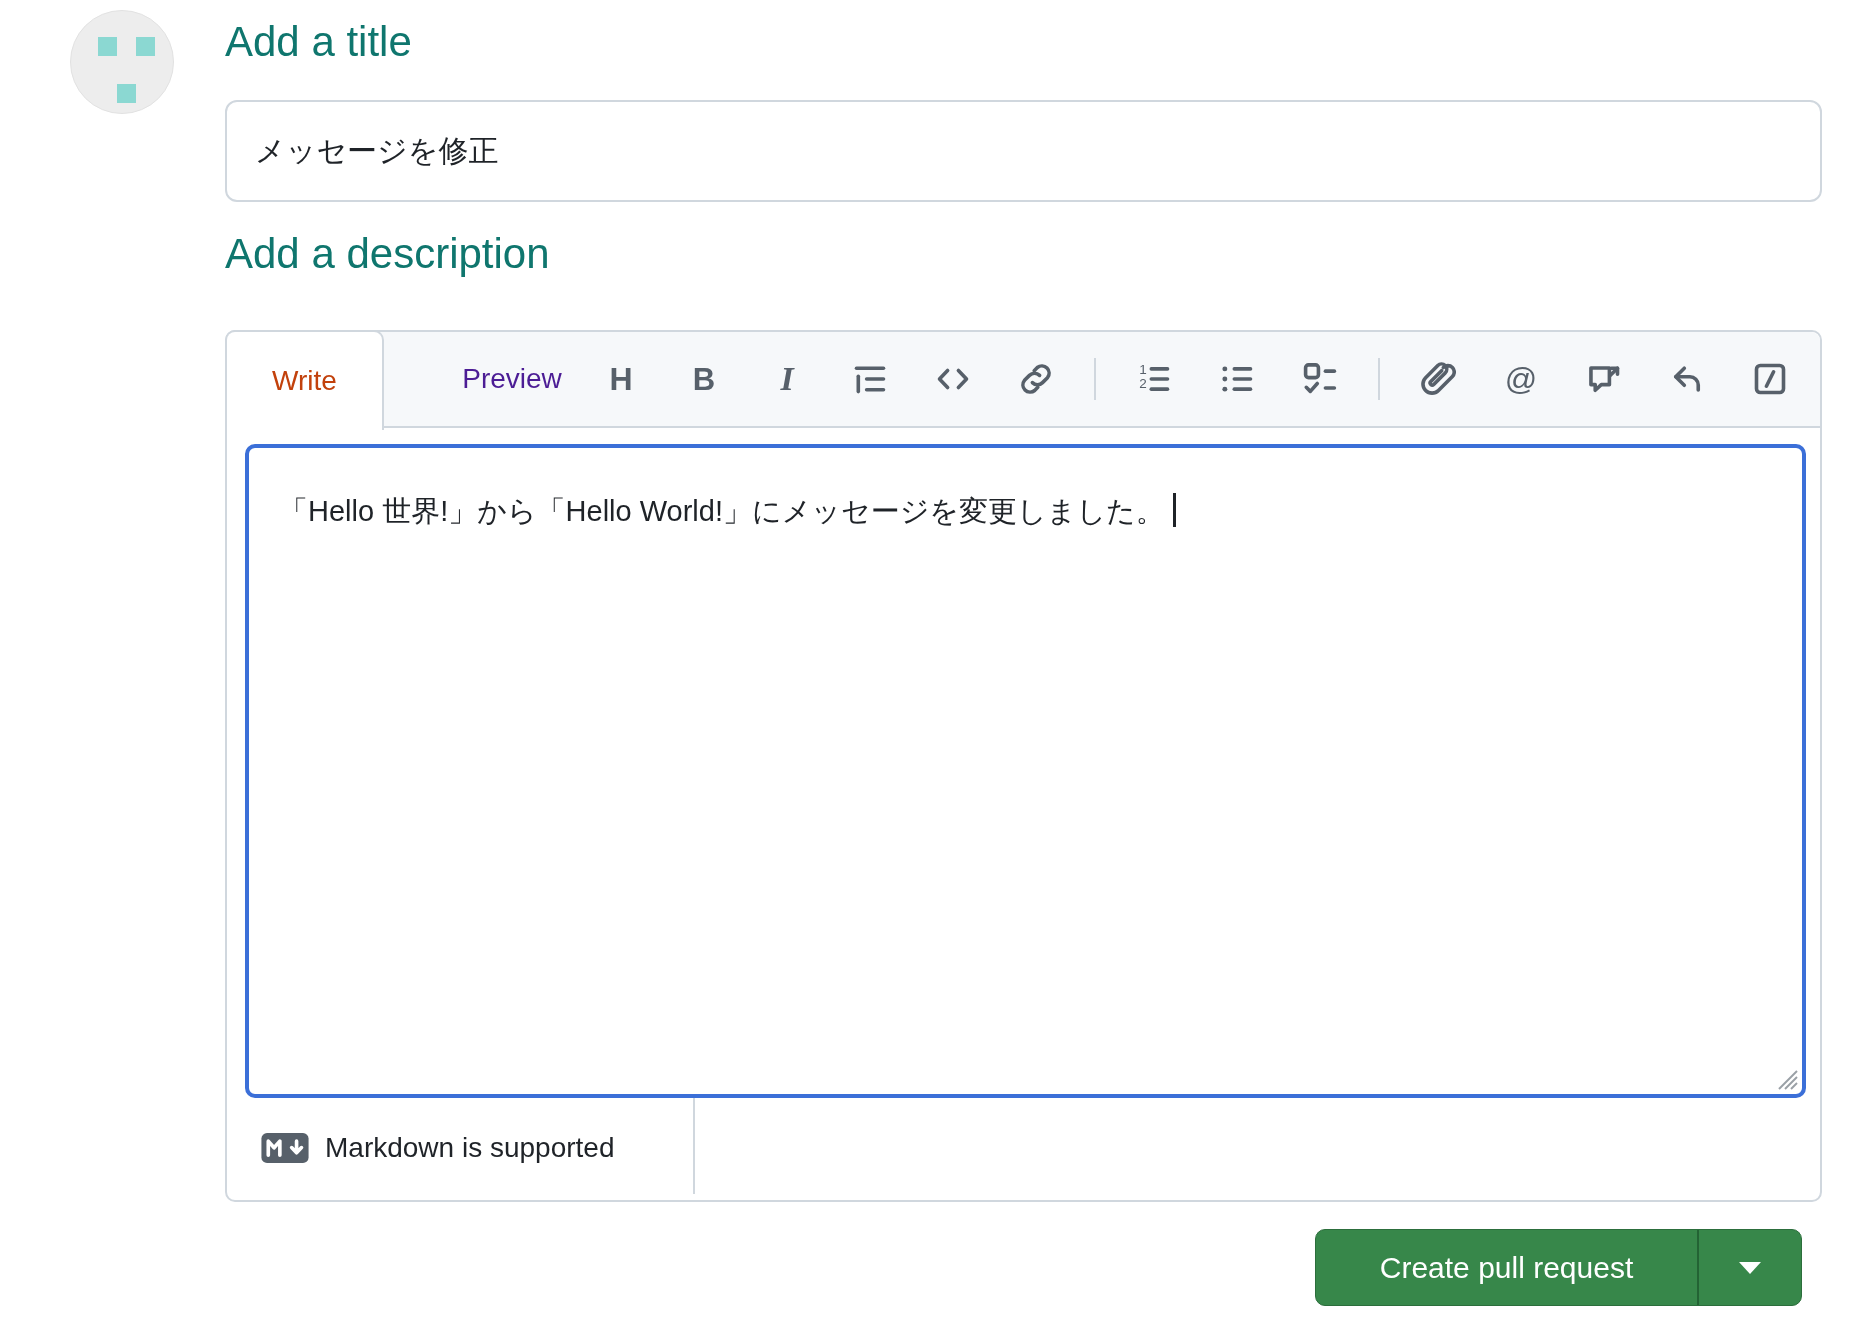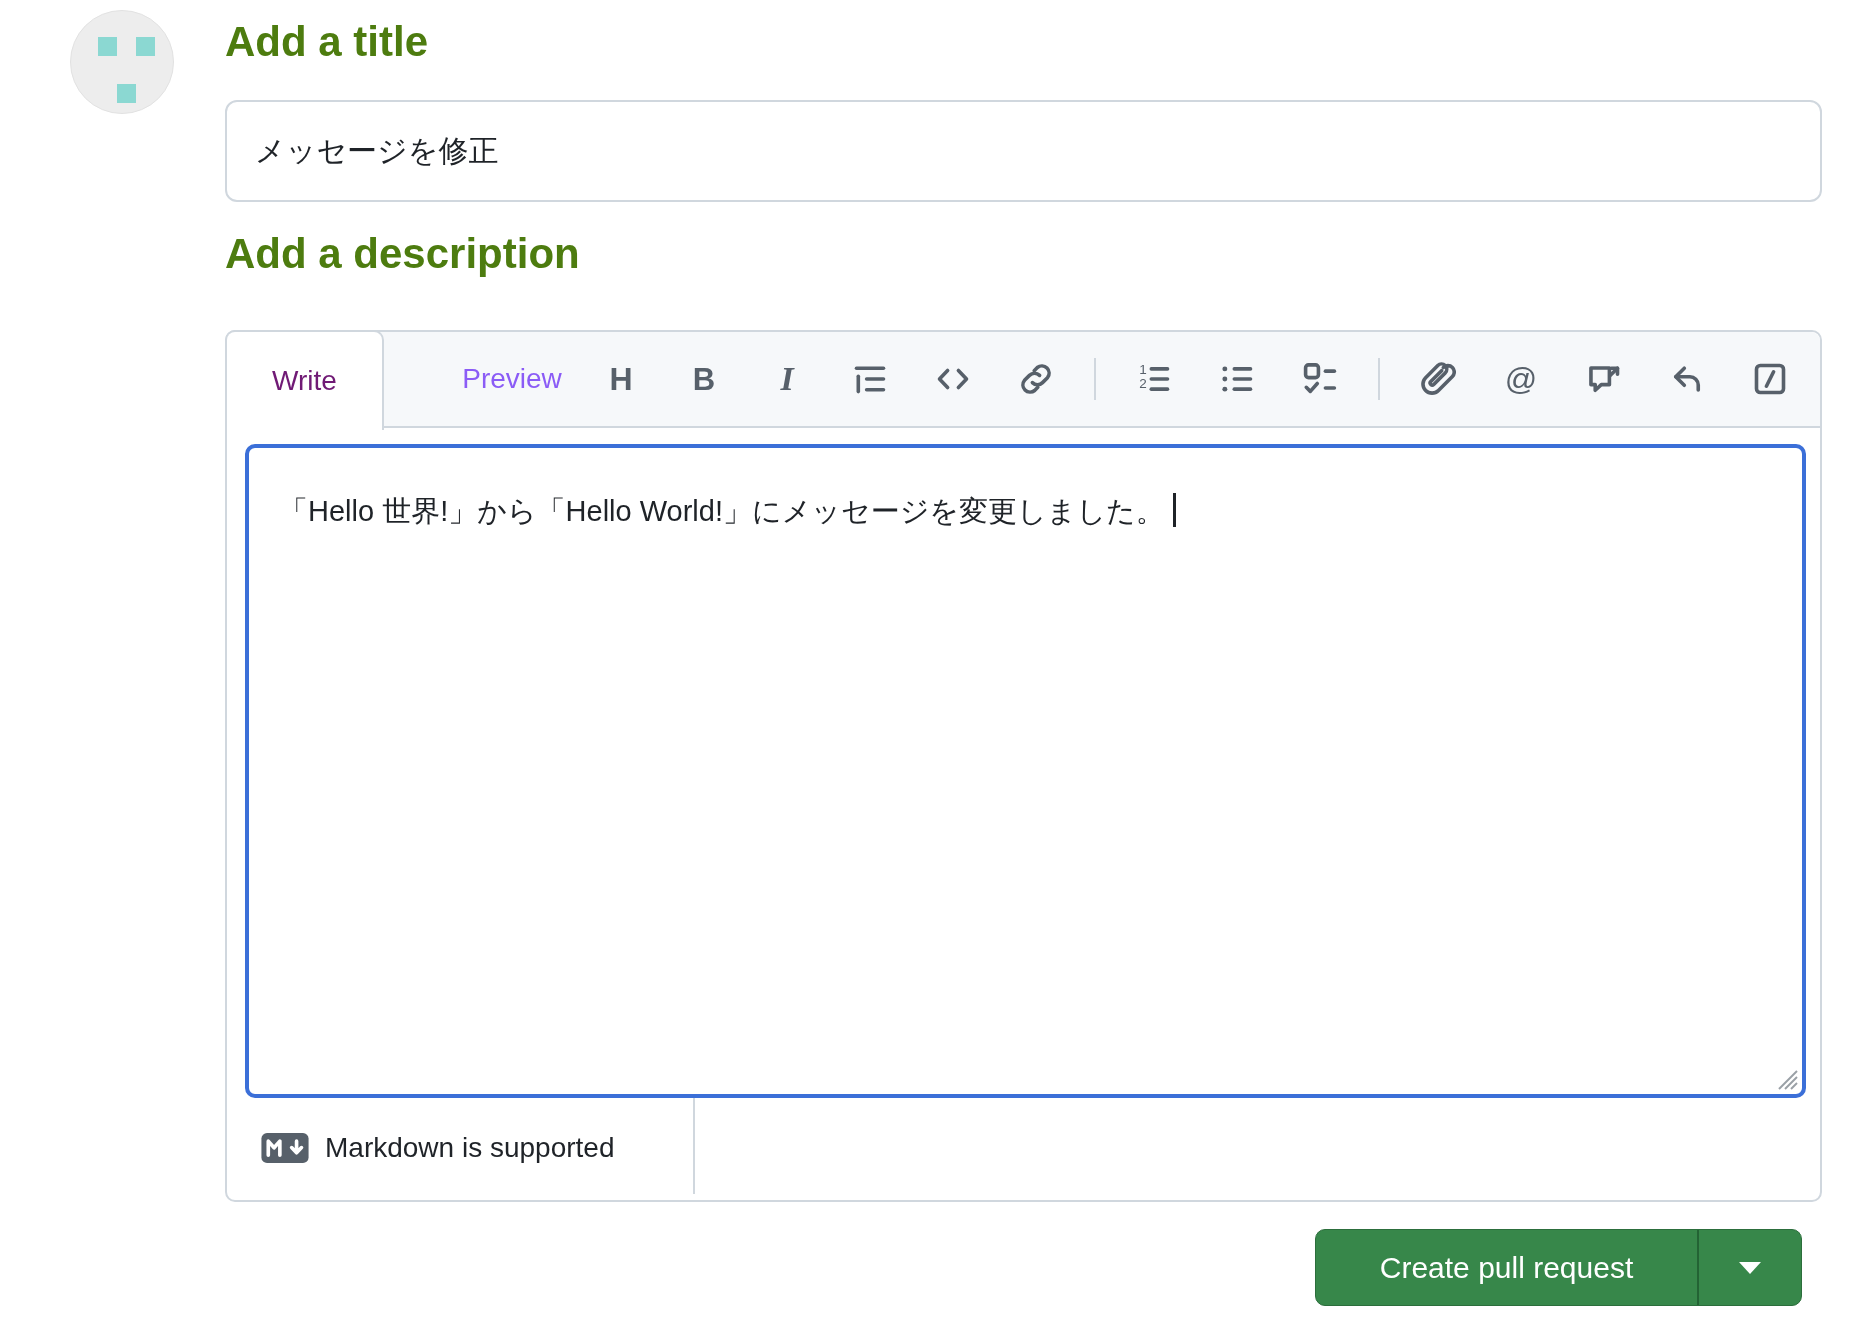--- a/index.html
+++ b/index.html
@@ -10,43 +10,43 @@
   }
 
   
   .avatar { position:absolute; left:70px; top:10px; width:104px; height:104px;
     border-radius:50%; background:#ededed; border:1px solid #e2e2e2; }
   .avatar .sq { position:absolute; width:19px; height:19px; background:#8bd8d2; }
   .avatar .sq.s1 { left:27px; top:26px; }
   .avatar .sq.s2 { left:65px; top:26px; }
   .avatar .sq.s3 { left:46px; top:73px; }
 
-  .section-heading { position:absolute; left:225px; font-size:42px; font-weight:700; color:#4d7c0f; }
+  .section-heading { position:absolute; left:225px; font-size:42px; font-weight:400; color:#0f766e; }
   .h-title { top:18px; }
   .h-desc  { top:230px;text-align:right; }
 
   .title-input {
     position:absolute; left:225px; top:100px; width:1597px; height:102px;
     border:2px solid #d0d7de; border-radius:12px; background:#fff;
     padding:0 28px; font-size:30px; color:#1f2328;
     font-family:"Liberation Sans","DejaVu Sans",sans-serif; outline:none;
   }
 
   
   .editor { position:absolute; left:225px; top:330px; width:1597px; height:872px;
     border:2px solid #d0d7de; border-radius:10px; background:#fff; }
   .editor-header { position:absolute; left:0; top:0; right:0; height:96px;
     background:#f6f8fa; border-bottom:2px solid #d0d7de; border-radius:9px 9px 0 0; }
   .tab-write { position:absolute; left:-2px; top:-2px; width:159px; height:100px;
     background:#fff; border:2px solid #d0d7de; border-bottom:none; z-index:2;
     border-radius:10px 10px 0 0; display:flex; align-items:center; justify-content:center;
-    font-size:28px; color:#701a75; cursor:pointer; }
+    font-size:28px; color:#c2410c; cursor:pointer; }
   .tab-preview { position:absolute; left:185px; top:0; width:200px; height:94px;
     display:flex; align-items:center; justify-content:center; background:none; border:none;
-    font-size:28px; color:#8b5cf6; font-family:inherit; cursor:pointer; }
+    font-size:28px; color:#4c1d95; font-family:inherit; cursor:pointer; }
   .toolbar { position:absolute; right:25px; top:0; height:94px;
     display:flex; align-items:center; gap:33px; }
   .tb-btn { width:50px; height:50px; display:flex; align-items:center; justify-content:center;
     background:none; border:none; cursor:pointer; padding:0; }
   .tb-sep { width:2px; height:42px; background:#d0d7de; }
   .tb-txt { font-family:"Liberation Sans","DejaVu Sans",sans-serif; color:#57606a; line-height:1; }
 
   
   .desc-editor { position:absolute; left:18px; top:112px; width:1561px; height:654px;
     border:4px solid #3b6fd8; border-radius:10px; background:#fff;

